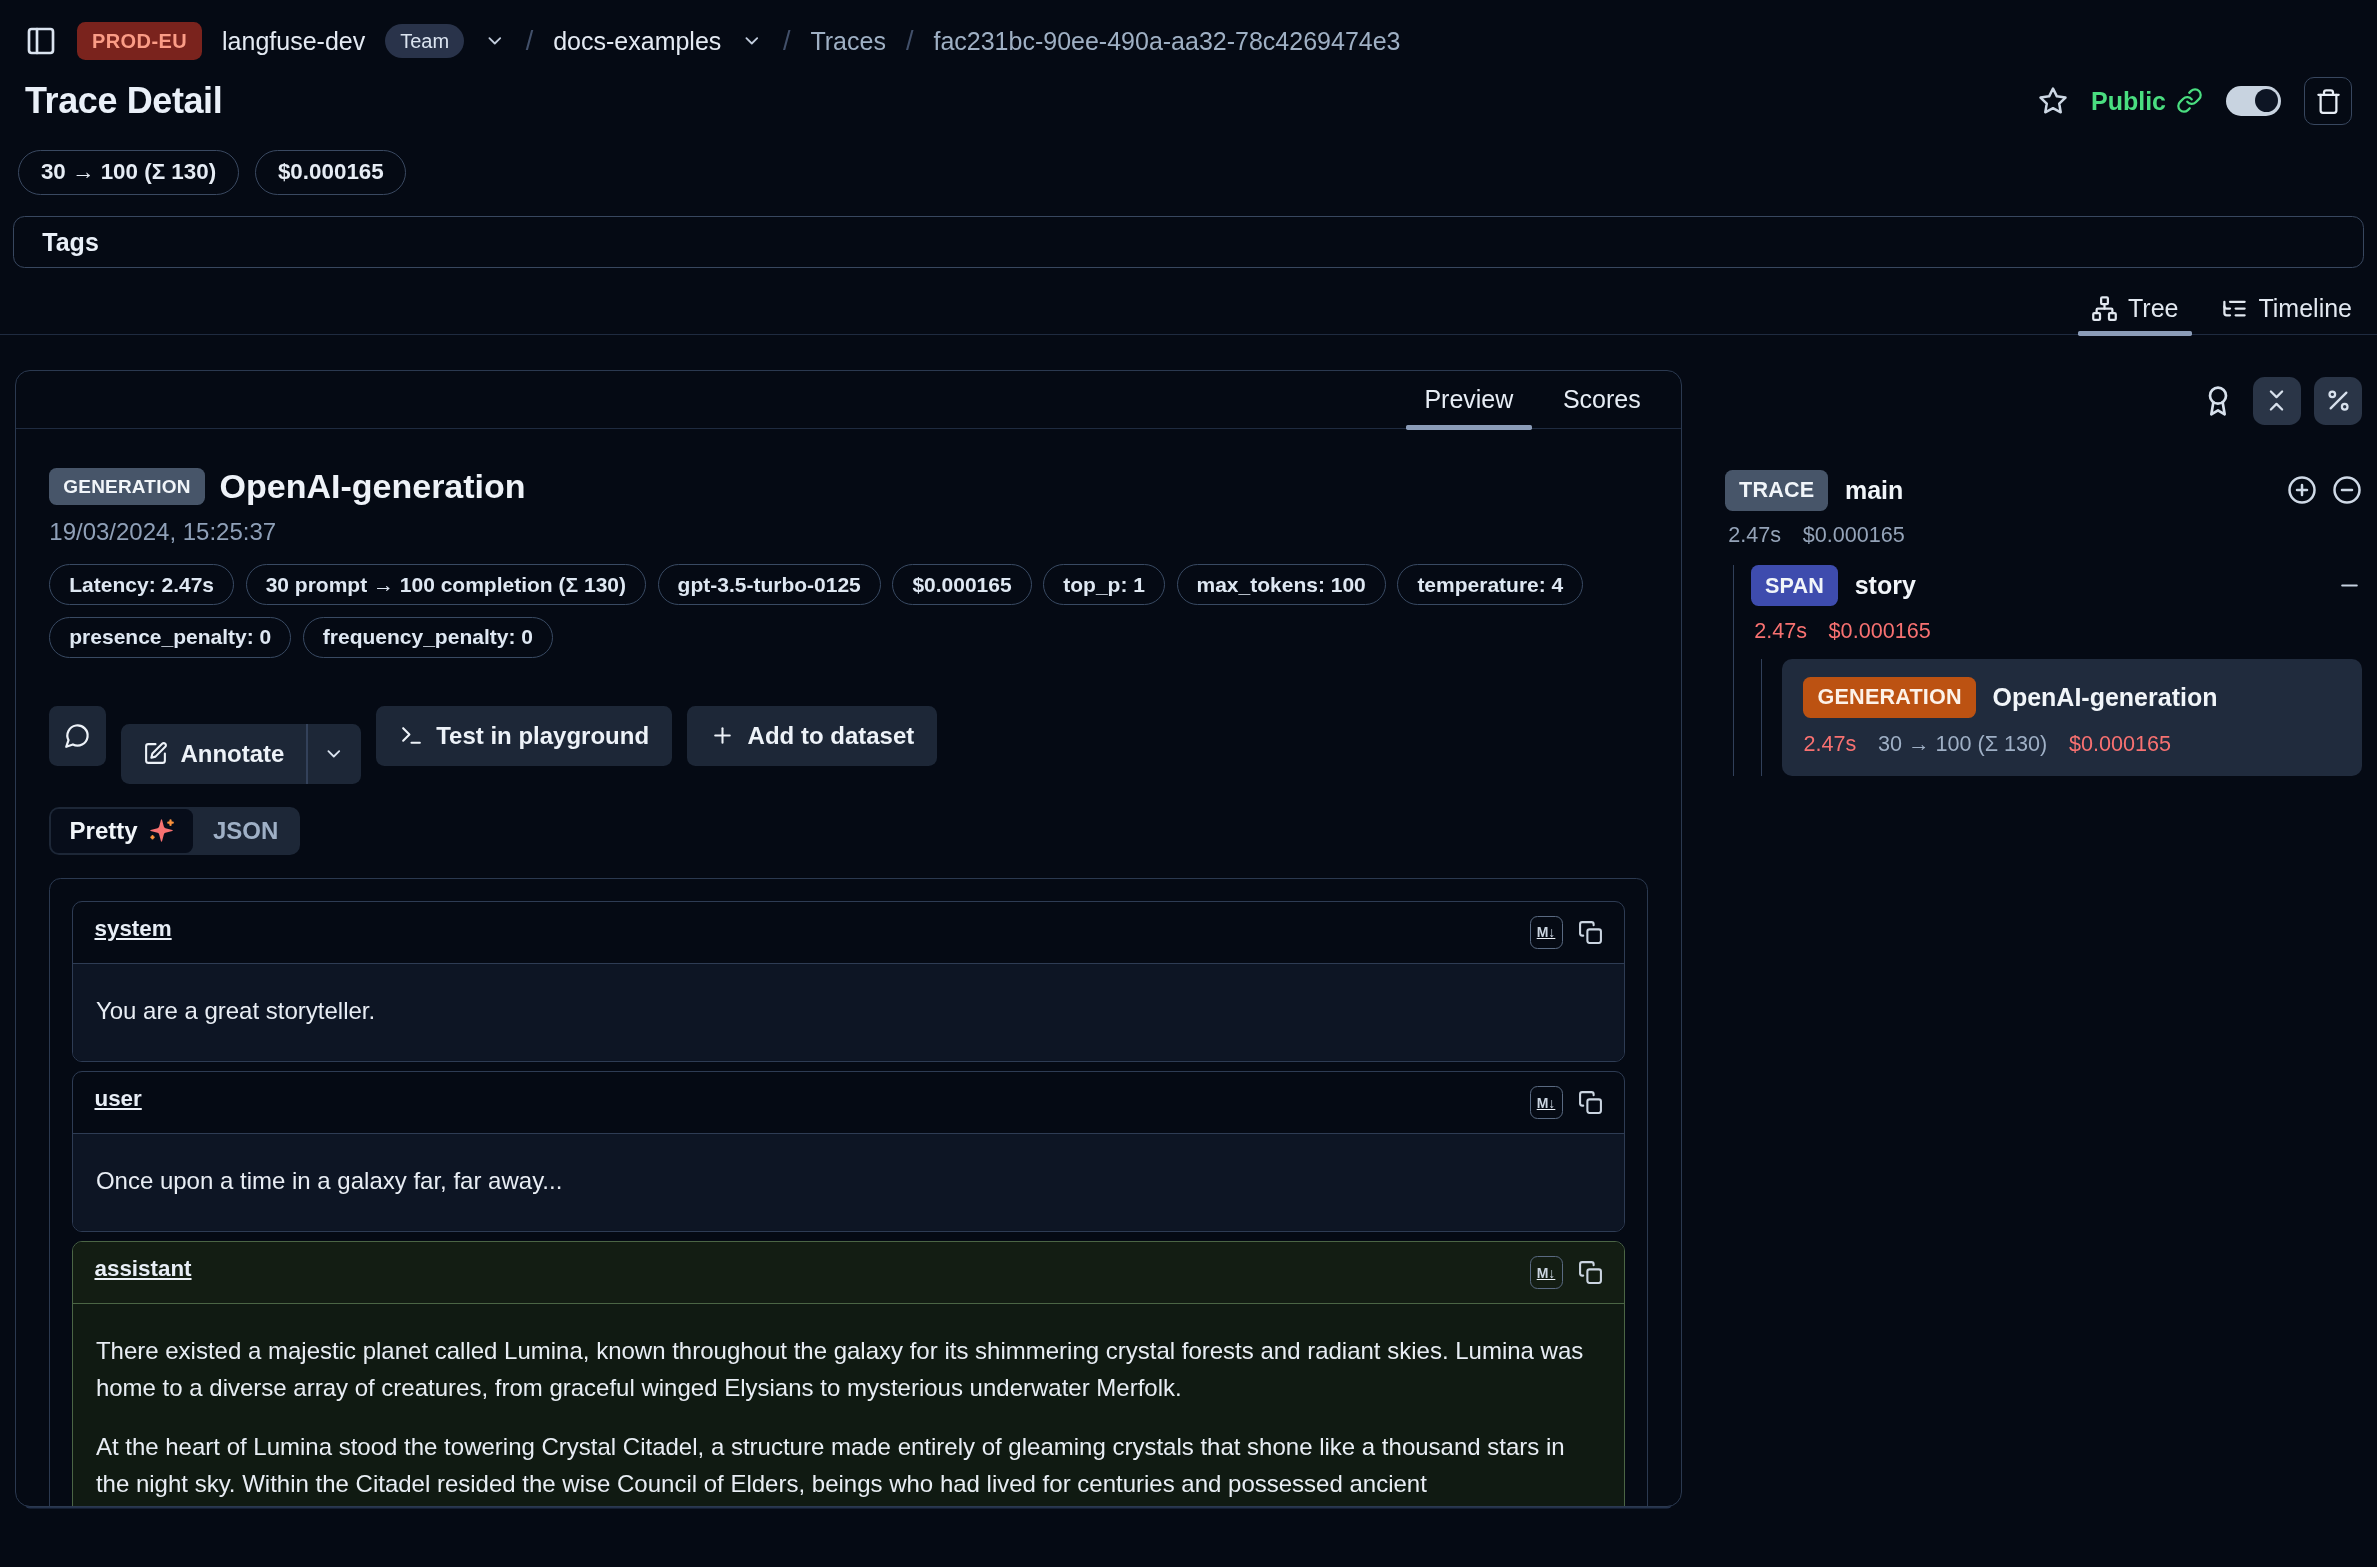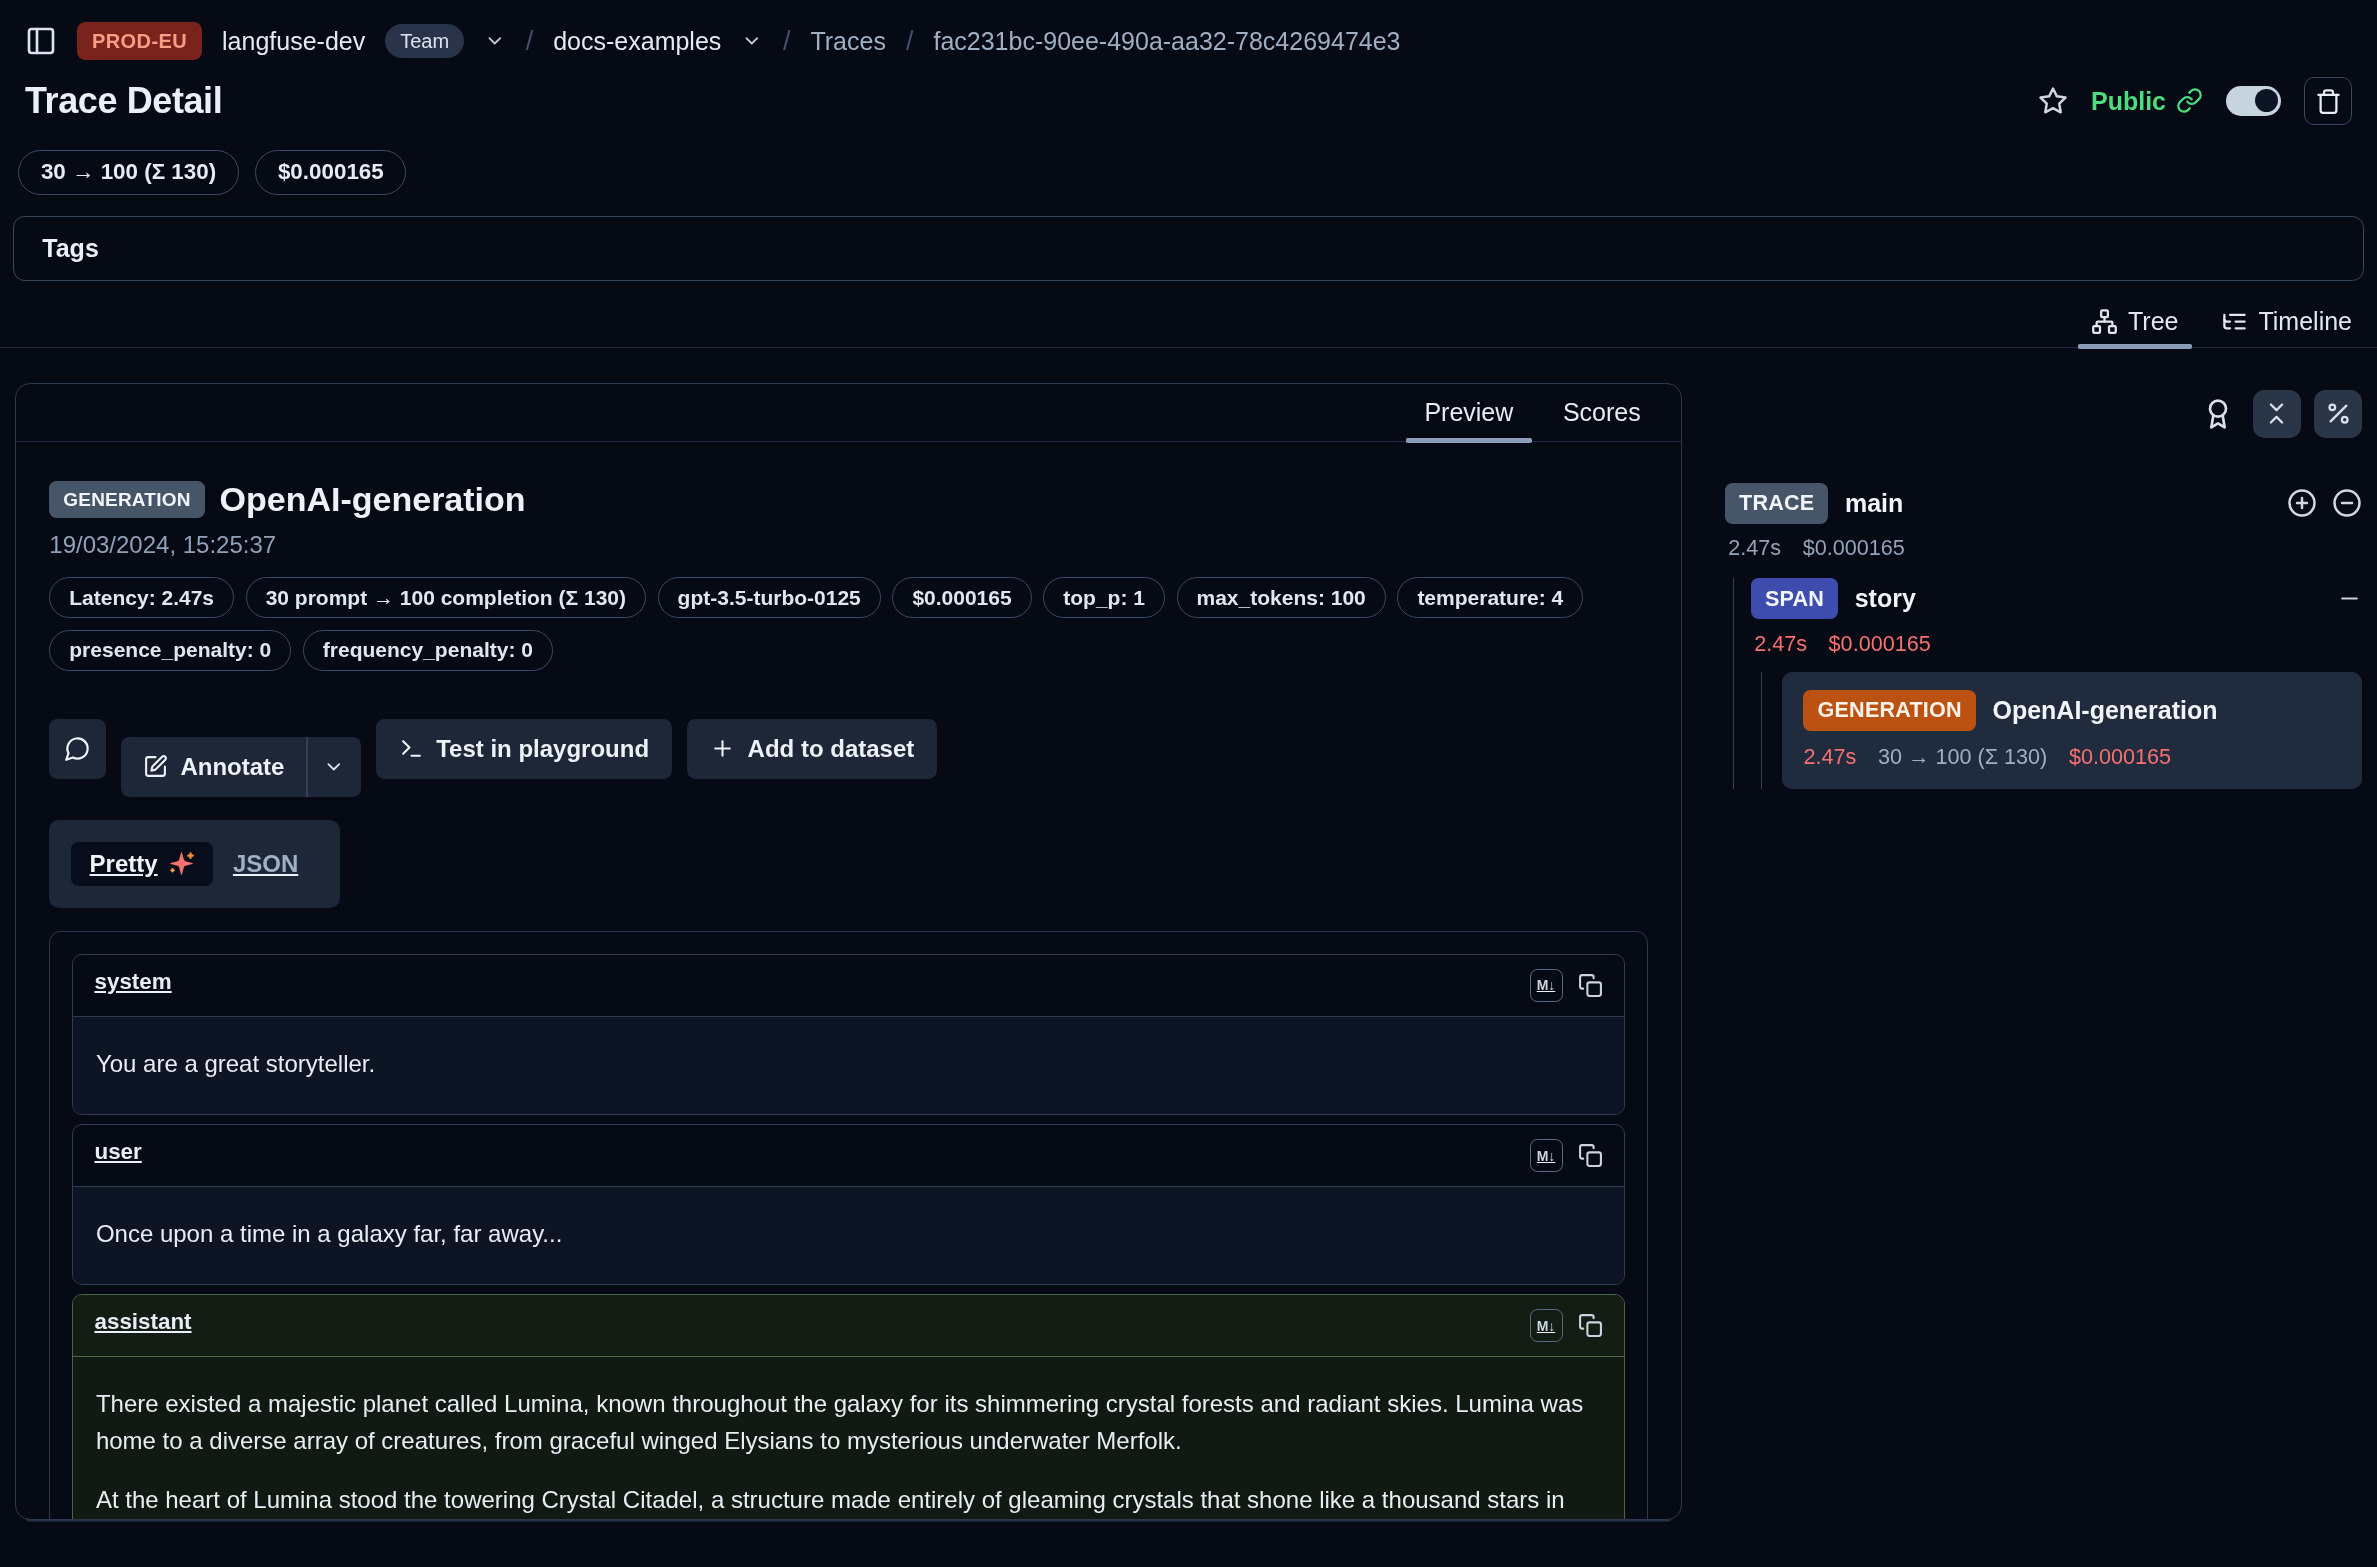--- a/index.html
+++ b/index.html
@@ -50,21 +50,21 @@
   .toggle{width:55px;height:30px;border-radius:15px;background:#c8d3e0;position:relative;cursor:pointer;}
   .toggle .knob{position:absolute;top:3.3px;right:3.3px;width:23px;height:23px;border-radius:50%;background:#0d1524;}
   .icon-btn-plain{color:#cdd7e4;cursor:pointer;display:flex;}
   .icon-btn-border{width:48px;height:48px;border:1.7px solid var(--border-soft);border-radius:10px;display:flex;align-items:center;justify-content:center;color:#e8eef6;cursor:pointer;}
 
   
   .trace-badges{display:flex;gap:16.6px;padding:25px 18.3px 0;}
   .pill{border:1.7px solid #3a4961;border-radius:830px;padding:8.3px 21.6px;font-size:22.4px;font-weight:700;color:#e6ecf4;white-space:nowrap;}
 
   
-  .tag-box{margin:21.6px 13.3px 0;height:65px;border:1.7px solid var(--border-soft);border-radius:11.6px;display:flex;align-items:center;padding-left:28px;cursor:pointer;}
+  .tag-box{margin:21.6px 13.3px 0;height:52px;border:1.7px solid var(--border-soft);border-radius:11.6px;display:flex;align-items:center;padding-left:28px;cursor:pointer;}
   .tag-box .lbl{font-size:25px;font-weight:700;color:#eaf0f8;}
 
   
   .viewtabs{margin-top:15px;height:52px;border-bottom:1.7px solid var(--divider);display:flex;justify-content:flex-end;align-items:center;gap:43px;padding:0 25px;}
   .vtab{display:flex;align-items:center;gap:10px;font-size:25px;color:#e2e8f0;position:relative;height:100%;cursor:pointer;}
   .vtab.active::after{content:"";position:absolute;left:-13.3px;right:-13.3px;bottom:-1.7px;height:5px;background:var(--underline);border-radius:1.7px;}
 
   
   .content{display:flex;align-items:flex-start;gap:43px;padding:35px 15px 0;}
 
@@ -83,21 +83,21 @@
   .param{border:1.7px solid #394a63;border-radius:830px;padding:7.5px 19px;font-size:21px;font-weight:700;color:#dee7f2;white-space:nowrap;}
 
   .actions{display:flex;align-items:center;gap:15px;margin-top:30px;padding-left:13.3px;}
   .btn{background:var(--btn-bg);border-radius:8.3px;height:60px;display:flex;align-items:center;gap:12.5px;padding:0 23px;font-size:24px;font-weight:600;color:#edf2f8;cursor:pointer;}
   .btn.square{width:57px;padding:0;justify-content:center;}
   .split{background:var(--btn-bg);border-radius:8.3px;height:60px;display:flex;align-items:stretch;cursor:pointer;margin-top:36px;}
   .split .main{display:flex;align-items:center;gap:12.5px;padding:0 21.6px;font-size:24px;font-weight:600;color:#edf2f8;}
   .split .vr{width:1.7px;background:#33415a;}
   .split .caret{width:53px;display:flex;align-items:center;justify-content:center;color:#dbe4f0;}
 
-  .seg-wrap{margin-top:23px;margin-left:13.3px;display:inline-flex;background:var(--btn-bg);border-radius:10px;padding:22px;text-decoration:underline;}
+  .seg-wrap{margin-top:23px;margin-left:13.3px;display:inline-flex;background:var(--btn-bg);border-radius:10px;padding:2px;}
   .seg{font-size:24px;font-weight:600;border-radius:7.5px;display:flex;align-items:center;gap:10px;cursor:pointer;}
   .seg.active{background:#070d1a;color:#f1f5f9;padding:8.3px 18.3px;}
   .seg.idle{color:#9fb0c6;padding:8.3px 20px;}
 
   .io-wrap{margin:23px 13.3px 0;border:1.7px solid var(--panel-border);border-radius:11.6px;padding:21.6px;}
   .msg{border:1.7px solid #2e3c54;border-radius:10px;overflow:hidden;}
   .msg + .msg{margin-top:9px;}
   .msg-head{display:flex;justify-content:space-between;padding:14px 21.6px;text-decoration:underline;}
   .msg-role{font-size:22.4px;font-weight:600;color:#e8eef6;}
   .msg-tools{display:flex;align-items:center;gap:15px;}

